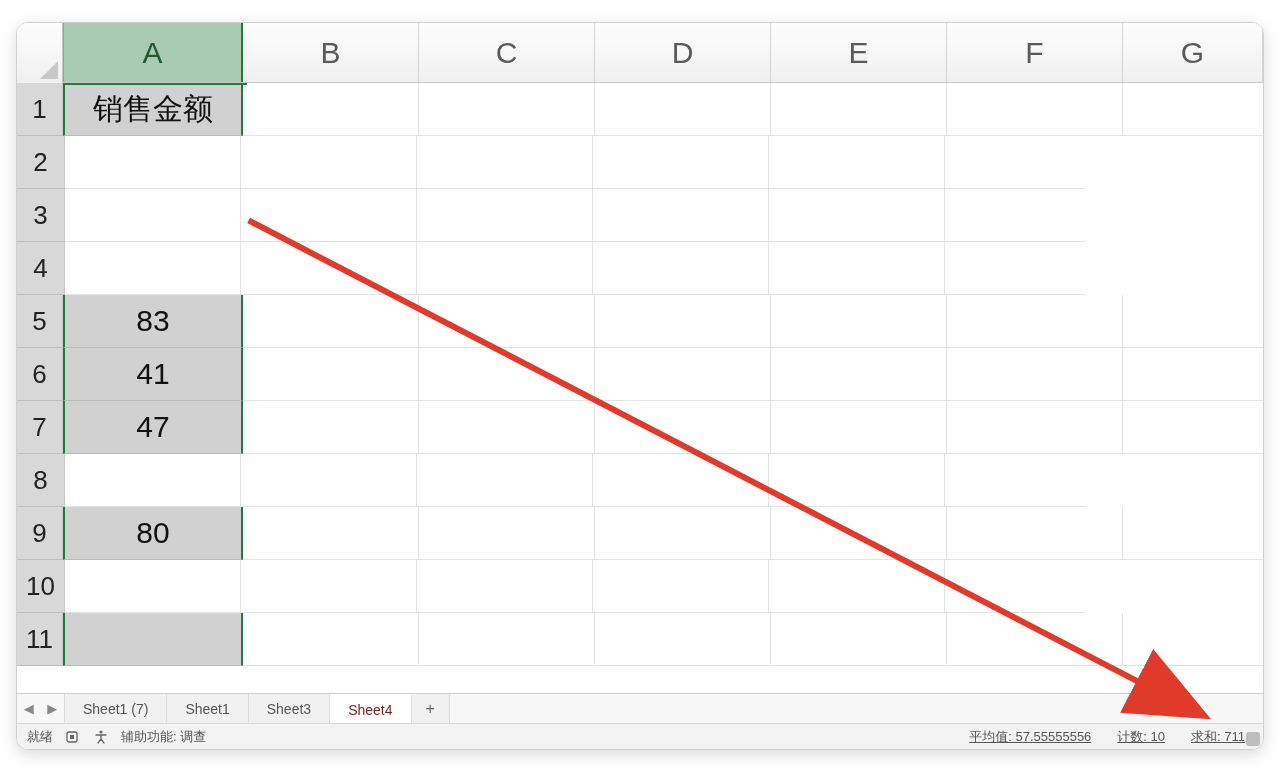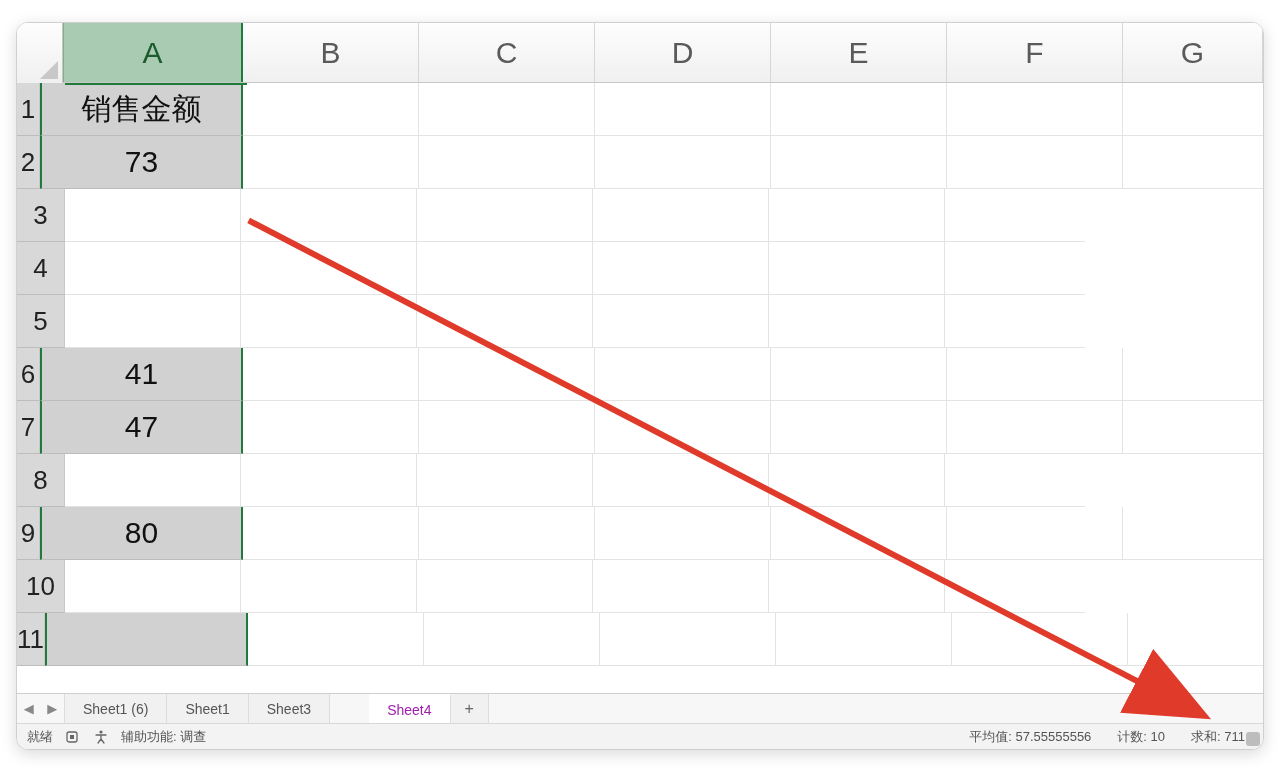--- a/index.html
+++ b/index.html
@@ -86,21 +86,21 @@
   }
   .cell {
     flex: 0 0 auto;
     border-right: 1px solid #e3e3e3;
     border-bottom: 1px solid #e3e3e3;
     display: flex; align-items: center; justify-content: center;
     font-size: 30px; color: #111;
     background: #fff;
   }
   .cell.colA {
-    width: 203px;
+    width: 180px;
     background: #d1d1d1;
     border-right: 2px solid #1f7a3b;
     border-left: 2px solid #1f7a3b;
     border-bottom: 1px solid #bcbcbc;
   }
   .row:first-child .cell.colA {
     background: #fff;
     font-weight: 600;
   }
   .cell.colB { width: 176px; }
@@ -136,39 +136,38 @@
   .tabs-nav span { color: #888; font-size: 13px; cursor: default; }
   .tab {
     padding: 0 18px;
     display: flex; align-items: center;
     border-right: 1px solid #ddd;
     background: #f1f1f1;
     cursor: default;
   }
   .tab.active {
     background: #fff;
-    color: #a21caf;
+    color: #7f1d1d;
     border-top: 2px solid transparent;
-    margin-left: 39px;
   }
   .tab.add { padding: 0 14px; font-size: 16px; color: #666; }
   .tabs-spacer { flex: 1; }
 
   
   .status-bar {
     height: 26px;
     display: flex; align-items: center;
     background: #f3f3f3;
     border-top: 1px solid #d8d8d8;
     font-size: 13px; color: #555;
     padding: 0 10px;
     flex-shrink: 0;
   }
   .status-left { display: flex; align-items: center; gap: 12px; }
-  .status-right { margin-left: auto; display: flex; align-items: center; gap: 26px; padding-right: 8px; }
+  .status-right { margin-left: auto; display: flex; align-items: center; gap: 26px; padding-right: 8px; text-decoration: underline; }
   .sb-icon { display: inline-flex; align-items: center; color: #666; }
   .scroll-stub {
     position: absolute;
     right: 3px; bottom: 3px;
     width: 14px; height: 14px;
     background: #bdbdbd;
     border-radius: 3px;
   }
 
   
@@ -208,21 +207,20 @@
       <div class="cell colA">销售金额</div>
       <div class="cell colB"></div>
       <div class="cell colC"></div>
       <div class="cell colD"></div>
       <div class="cell colE"></div>
       <div class="cell colF"></div>
       <div class="cell colG"></div>
     </div>
     <div class="row">
       <div class="row-head sel">2</div>
-      <div class="cell colA">73</div>
       <div class="cell colB"></div>
       <div class="cell colC"></div>
       <div class="cell colD"></div>
       <div class="cell colE"></div>
       <div class="cell colF"></div>
       <div class="cell colG"></div>
     </div>
     <div class="row">
       <div class="row-head sel">3</div>
       <div class="cell colB"></div>
@@ -236,20 +234,21 @@
       <div class="row-head sel">4</div>
       <div class="cell colB"></div>
       <div class="cell colC"></div>
       <div class="cell colD"></div>
       <div class="cell colE"></div>
       <div class="cell colF"></div>
       <div class="cell colG"></div>
     </div>
     <div class="row">
       <div class="row-head sel">5</div>
+      <div class="cell colA">83</div>
       <div class="cell colB"></div>
       <div class="cell colC"></div>
       <div class="cell colD"></div>
       <div class="cell colE"></div>
       <div class="cell colF"></div>
       <div class="cell colG"></div>
     </div>
     <div class="row">
       <div class="row-head sel">6</div>
       <div class="cell colA">41</div>
@@ -309,21 +308,21 @@
       <div class="cell colG"></div>
     </div>
 
   </div>
 
   <div class="tabs-bar">
     <div class="tabs-nav">
       <span>◀</span>
       <span>▶</span>
     </div>
-    <div class="tab">Sheet1 (6)</div>
+    <div class="tab">Sheet1 (7)</div>
     <div class="tab">Sheet1</div>
     <div class="tab">Sheet3</div>
     <div class="tab active">Sheet4</div>
     <div class="tab add">+</div>
     <div class="tabs-spacer"></div>
   </div>
 
   <div class="status-bar">
     <div class="status-left">
       <span>就绪</span>

